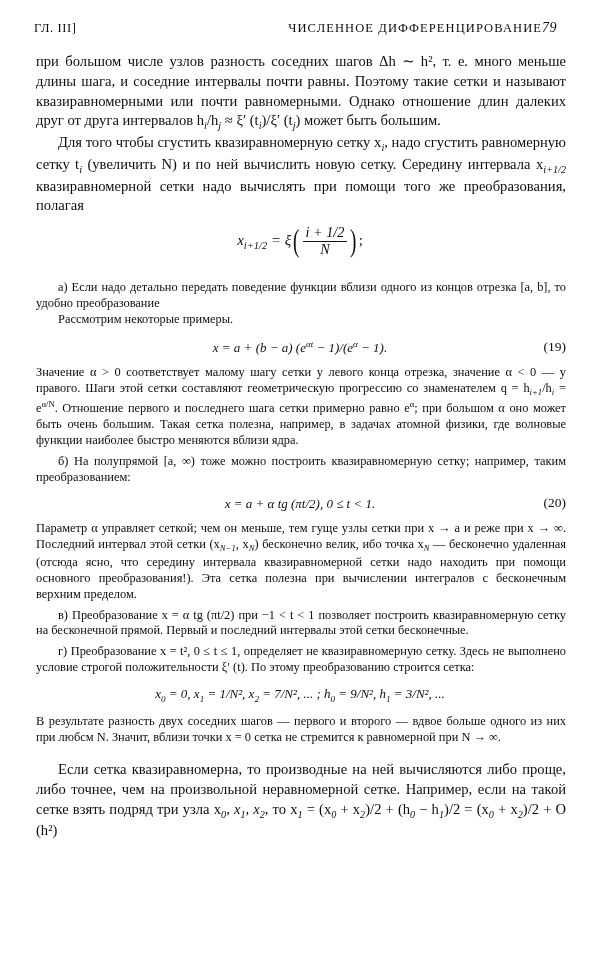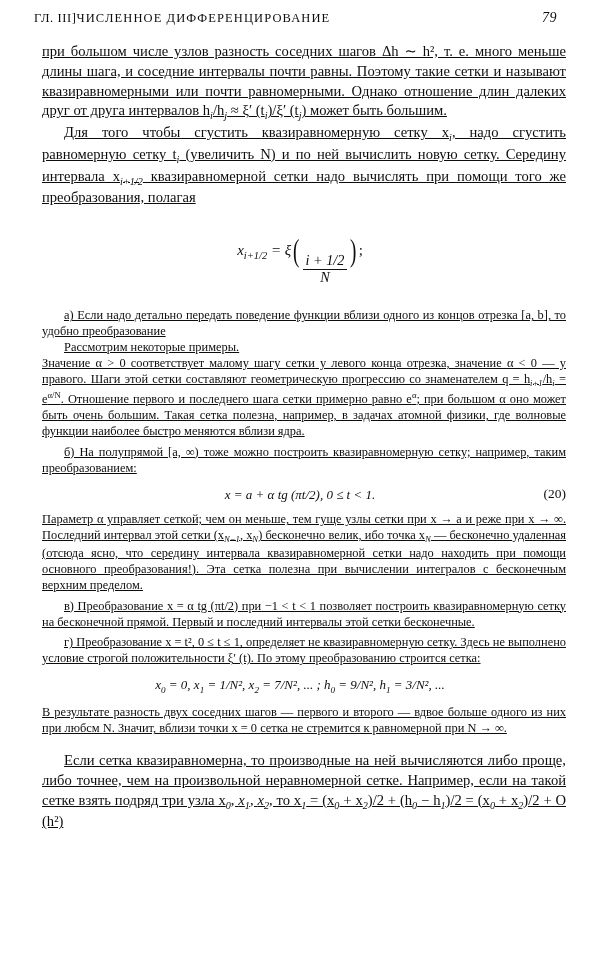--- a/index.html
+++ b/index.html
@@ -12,59 +12,58 @@
     height: 953px;
     font-family: "Liberation Serif", serif;
     color: #0d0d0d;
     overflow: hidden;
   }
   .page {
     position: relative;
     width: 600px;
     height: 953px;
     box-sizing: border-box;
-    padding: 10px 34px 0 34px;
+    padding: 20px 34px 0 34px;
   }
   
   .runhead {
     display: flex;
     align-items: baseline;
     justify-content: space-between;
     font-size: 12.5px;
     letter-spacing: 0.4px;
     margin-bottom: 16px;
   }
   .runhead .chap {
     font-variant: small-caps;
     letter-spacing: 0.6px;
     white-space: nowrap;
   }
   .runhead .title {
     flex: 1;
-    text-align: left;
+    text-align: right;
     letter-spacing: 1.1px;
     font-size: 12.5px;
   }
   .runhead .pageno {
     font-size: 14px;
     white-space: nowrap;
     min-width: 24px;
     text-align: left;
     font-style: italic;
   }
   
   .body {
     font-size: 14.6px;
     line-height: 1.355;
     text-align: justify;
     text-justify: inter-word;
   }
   .body p {
-    margin: 0 0 0 8px;
-    text-decoration: underline;
+    margin: 0 0 0 2px;
   }
   p.ind { text-indent: 22px; }
   .small {
     font-size: 12.4px;
     line-height: 1.285;
     text-align: justify;
   }
   .gap-s { height: 5px; }
   .gap-l { height: 14px; }
   
@@ -85,21 +84,21 @@
   
   .it { font-style: italic; }
   .frac {
     display: inline-block;
     vertical-align: middle;
     text-align: center;
     font-style: italic;
     line-height: 1.1;
     margin: 0 1px;
   }
-  .frac .num { display: block; padding: 0 3px; font-size: 0.95em; margin-top: 36px; }
+  .frac .num { display: block; padding: 0 3px; font-size: 0.95em; }
   .frac .den {
     display: block;
     border-top: 1px solid #111;
     padding: 0 3px;
     font-size: 0.95em;
   }
   .paren-big {
     display: inline-block;
     font-size: 2.05em;
     line-height: 0.55;
@@ -130,20 +129,24 @@
     <div class="display">
       <span class="it"><span>x</span><sub>i+1/2</sub></span><span class="it"> = ξ</span><span class="paren-big">(</span><span class="frac"><span class="num">i + 1/2</span><span class="den">N</span></span><span class="paren-big">)</span><span>;</span>
     </div>
 
 
     <div class="gap-l"></div>
 
     <p class="small ind">а) Если надо детально передать поведение функции вблизи одного из концов отрезка [a, b], то удобно преобразование</p>
     <p class="small ind">Рассмотрим некоторые примеры.</p>
 
+    <div class="display small-disp">
+      <span class="it"><span>x = a + (b − a) (e</span><sup>αt</sup><span> − 1)/(e</span><sup>α</sup><span> − 1).</span></span>
+      <span class="eqno">(19)</span>
+    </div>
 
     <p class="small"><span>Значение α &gt; 0 соответствует малому шагу сетки у левого конца отрезка, значение α &lt; 0 — у правого. Шаги этой сетки составляют геометрическую прогрессию со знаменателем q = h</span><span class="it"><sub>i+1</sub></span><span>/h</span><span class="it"><sub>i</sub></span><span> = e</span><sup>α/N</sup><span>. Отношение первого и последнего шага сетки примерно равно e</span><sup>α</sup><span>; при большом α оно может быть очень большим. Такая сетка полезна, например, в задачах атомной физики, где волновые функции наиболее быстро меняются вблизи ядра.</span></p>
 
     <div class="gap-s"></div>
     <p class="small ind">б) На полупрямой [a, ∞) тоже можно построить квазиравномерную сетку; например, таким преобразованием:</p>
 
     <div class="display small-disp">
       <span class="it">x = a + α tg (πt/2),      0 ≤ t &lt; 1.</span>
       <span class="eqno">(20)</span>
     </div>

